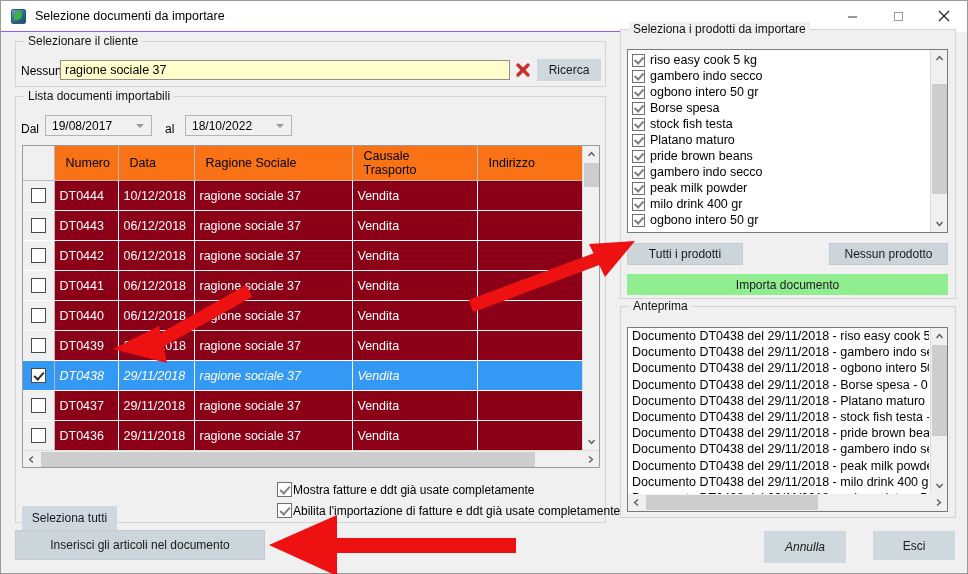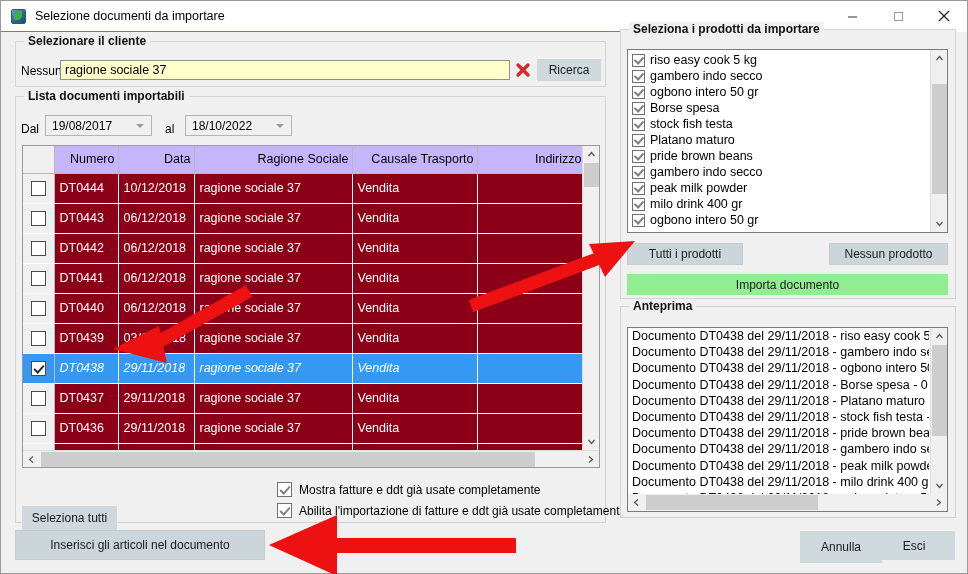--- a/index.html
+++ b/index.html
@@ -65,21 +65,21 @@
   .group {
     position: absolute;
     border: 1px solid #d4d4d4;
     background: #f0f0f0;
   }
   .group > .legend {
     position: absolute;
     top: -8px; left: 8px;
     background: #f0f0f0;
     padding: 0 4px;
-    font-weight: bold;
+    font-weight: normal;
     font-size: 12px;
     color: #111;
     white-space: nowrap;
   }
 
   
   .btn {
     background: #cfd8dc;
     border: 1px solid #cfd8dc;
     color: #1a1a1a;
@@ -125,26 +125,26 @@
     background: #fff;
     overflow: hidden;
   }
   table.grid {
     border-collapse: collapse;
     width: 100%;
     table-layout: fixed;
     font-size: 12.5px;
   }
   table.grid th {
-    background: #c4b5fd;
+    background: #f97316;
     border-right: 1px solid #b8b8b8;
     border-bottom: 1px solid #b8b8b8;
     font-weight: normal;
-    text-align: right;
-    padding: 3px 3px;
+    text-align: left;
+    padding: 3px 11px;
     height: 27px;
     color: #000;
   }
   table.grid td {
     background: #8b0016;
     color: #ffffff;
     border-right: 1px solid #ffffff;
     border-bottom: 1px solid #ffffff;
     padding: 2px 5px;
     height: 30px;
@@ -232,21 +232,21 @@
     font-size: 12.5px;
     white-space: nowrap;
     padding-left: 4px;
     color: #000;
     overflow: hidden;
   }
 
   
   .annot { position: absolute; pointer-events: none; }
 
-  .checkline { display: flex; align-items: center; gap: 7px; }
+  .checkline { display: flex; align-items: center; gap: 1px; }
 </style>
 </head>
 <body>
 
 <div class="window">
 
   <div class="titlebar">
     <div class="title-icon">
       <div class="cube"></div>
         <div class="leaf"></div>
@@ -559,21 +559,21 @@
       <div class="sb-thumb" style="left:18px; top:1px; width:172px; height:15px;"></div>
       <div class="sb-arrow" style="right:0; top:0;">
         <svg width="9" height="9" viewBox="0 0 9 9">
             <path d="M3 1.5 L6.5 4.5 L3 7.5" fill="none" stroke="#555" stroke-width="1.2"></path>
           </svg>
       </div>
     </div>
   </div>
 
   <div class="btn flat" style="position:absolute; left:14px; top:529px; width:250px; height:30px;">Inserisci gli articoli nel documento</div>
-  <div class="btn" style="position:absolute; left:799px; top:530px; width:82px; height:32px;">Annulla</div>
+  <div class="btn" style="position:absolute; left:763px; top:530px; width:82px; height:32px;font-style:italic;">Annulla</div>
   <div class="btn" style="position:absolute; left:872px; top:530px; width:82px; height:29px;">Esci</div>
 
   <svg class="annot" style="left:0; top:0;" width="968" height="574">
 
     <g>
       <path d="M470,305 L604,255" stroke="#ee1111" stroke-width="13" stroke-linecap="butt"></path>
       <polygon points="634,240 588,243 604,276" fill="#ee1111"></polygon>
     </g>
 
     <g>

